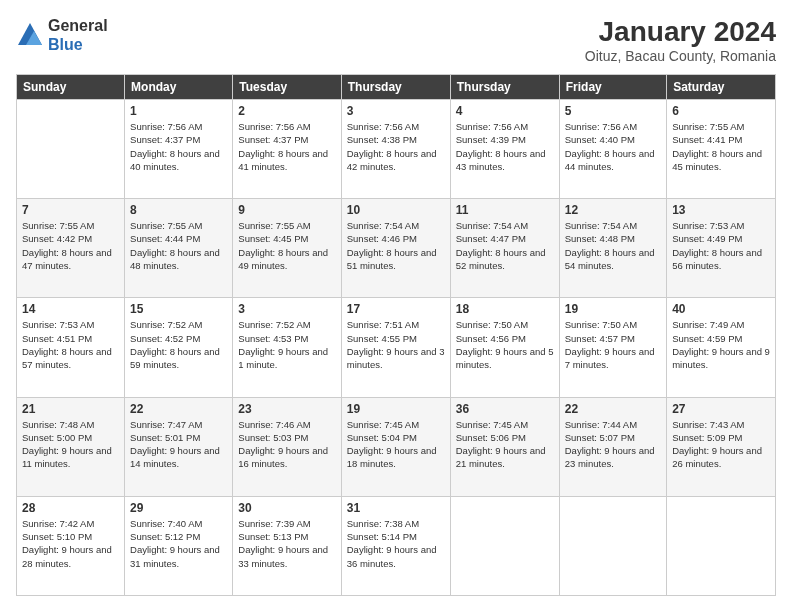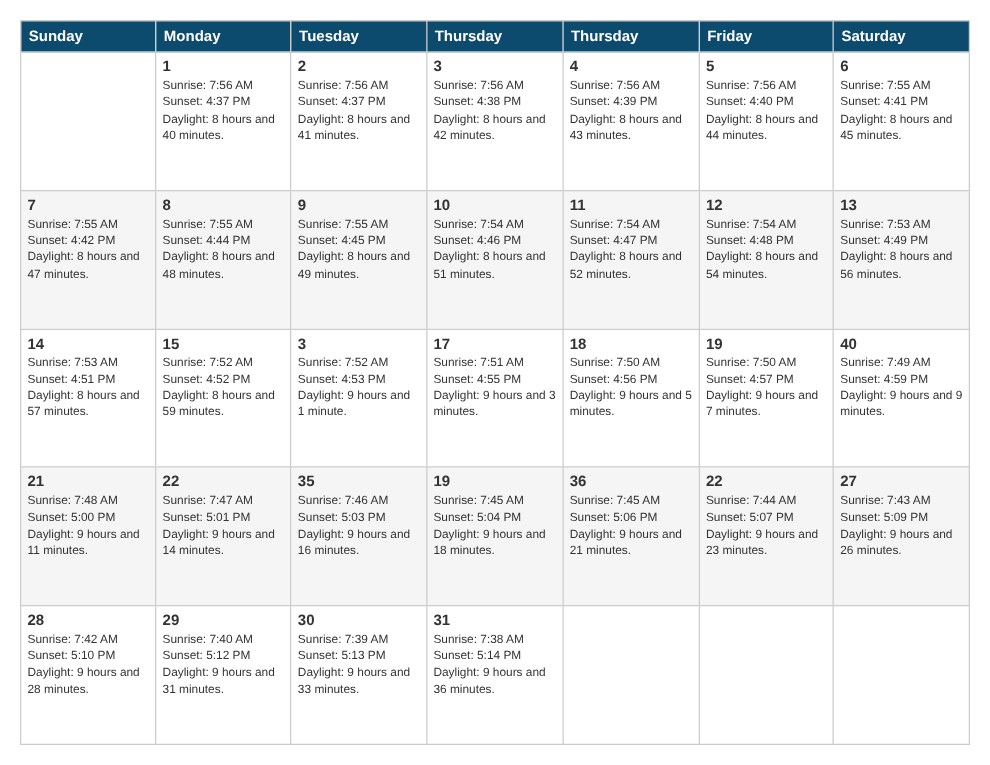--- a/index.html
+++ b/index.html
@@ -51,21 +51,21 @@
     .title-location {
       font-size: 14px;
       color: #555;
     }
     .calendar-table {
       width: 100%;
       border-collapse: collapse;
       flex: 1;
     }
     .calendar-table th {
-      background-color: #0c4a6e;
+      background-color: #404040;
       color: #fff;
       font-size: 12px;
       font-weight: bold;
       padding: 5px 6px;
       text-align: left;
       border: 1px solid #ccc;
     }
     .calendar-table td {
       border: 1px solid #ccc;
       vertical-align: top;
@@ -90,20 +90,36 @@
       line-height: 1.4;
     }
     .empty-cell {
       background: #fff !important;
     }
   </style>
 </head>
 <body>
 
 <div class="page">
+  <div class="header">
+    <div class="logo">
+      <svg class="logo-icon" viewBox="0 0 28 28">
+        <polygon points="14,2 26,24 2,24" fill="#2a6db5"></polygon>
+        <polygon points="18,10 26,24 10,24" fill="#5ba3e0"></polygon>
+      </svg>
+      <div class="logo-text">
+        <span class="logo-general">General</span><br>
+        <span class="logo-blue">Blue</span>
+      </div>
+    </div>
+    <div class="title-block">
+      <div class="title-month">January 2024</div>
+      <div class="title-location">Oituz, Bacau County, Romania</div>
+    </div>
+  </div>
 
   <table class="calendar-table">
     <thead>
       <tr>
         <th>Sunday</th>
         <th>Monday</th>
         <th>Tuesday</th>
         <th>Thursday</th>
         <th>Thursday</th>
         <th>Friday</th>
@@ -201,21 +217,21 @@
         <tr>
           <td>
             <span class="day-number">21</span>
             <div class="day-info">Sunrise: 7:48 AM<br>Sunset: 5:00 PM<br>Daylight: 9 hours and 11 minutes.</div>
           </td>
           <td>
             <span class="day-number">22</span>
             <div class="day-info">Sunrise: 7:47 AM<br>Sunset: 5:01 PM<br>Daylight: 9 hours and 14 minutes.</div>
           </td>
           <td>
-            <span class="day-number">35</span>
+            <span class="day-number">23</span>
             <div class="day-info">Sunrise: 7:46 AM<br>Sunset: 5:03 PM<br>Daylight: 9 hours and 16 minutes.</div>
           </td>
           <td>
             <span class="day-number">19</span>
             <div class="day-info">Sunrise: 7:45 AM<br>Sunset: 5:04 PM<br>Daylight: 9 hours and 18 minutes.</div>
           </td>
           <td>
             <span class="day-number">36</span>
             <div class="day-info">Sunrise: 7:45 AM<br>Sunset: 5:06 PM<br>Daylight: 9 hours and 21 minutes.</div>
           </td>

